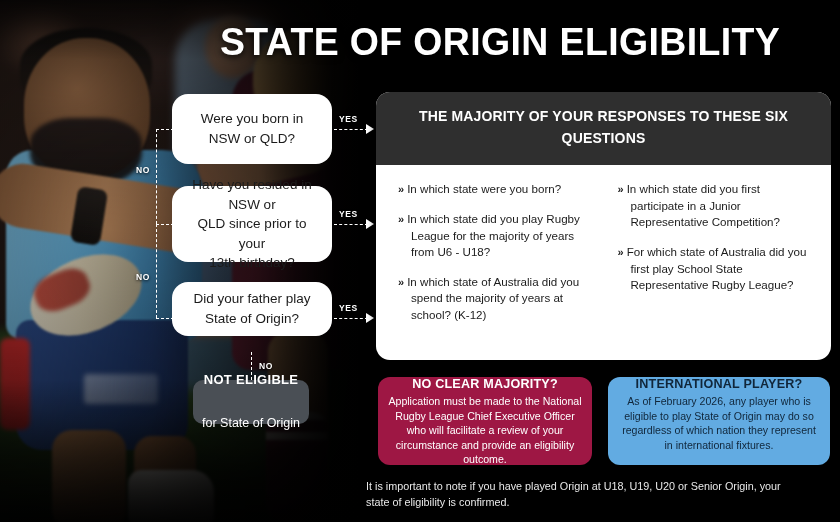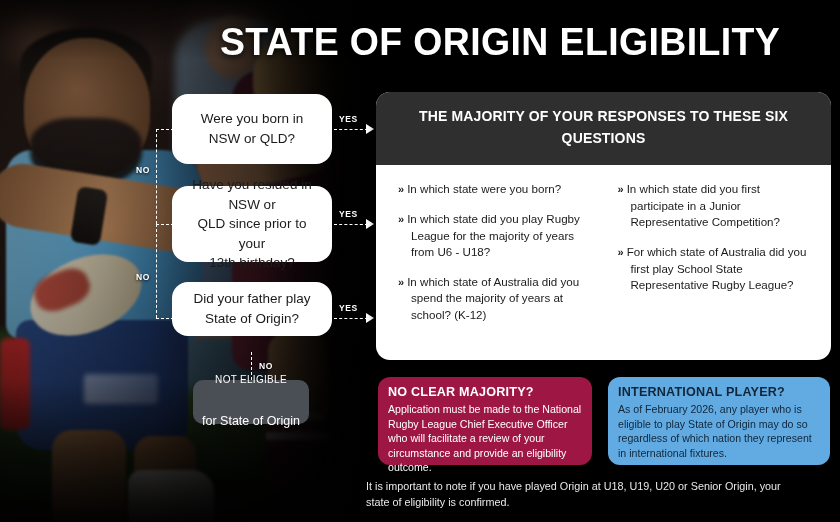--- a/index.html
+++ b/index.html
@@ -254,21 +254,21 @@
     width: 116px; height: 44px;
     background: #4a4f55;
     border-radius: 10px;
     color: #ffffff;
     text-align: center;
     display: flex;
     flex-direction: column;
     justify-content: center;
     line-height: 1.25;
   }
-  #not-eligible .ne-title { font-size: 10px; font-weight: normal; letter-spacing: .3px; }
+  #not-eligible .ne-title { font-size: 13px; font-weight: bold; letter-spacing: .3px; }
   #not-eligible .ne-sub   { font-size: 12.5px; margin-top: 28px; }
 
   
   .flow-label {
     position: absolute;
     color: #ffffff;
     font-size: 8.5px;
     font-weight: bold;
     letter-spacing: .6px;
     text-shadow: 0 1px 3px rgba(0,0,0,.9);
@@ -329,21 +329,22 @@
     font-weight: bold;
     letter-spacing: -2px;
     margin-right: 5px;
     font-size: 11px;
   }
 
   
   .card {
     position: absolute;
     border-radius: 12px;
-    padding: 8px 10px 9px;
+    text-align: center;
+    padding: 0 10px 9px;
     box-sizing: border-box;
   }
   #card-majority {
     left: 378px; top: 377px;
     width: 214px; height: 88px;
     background: #9e1744;
     color: #ffffff;
   }
   #card-intl {
     left: 608px; top: 377px;

